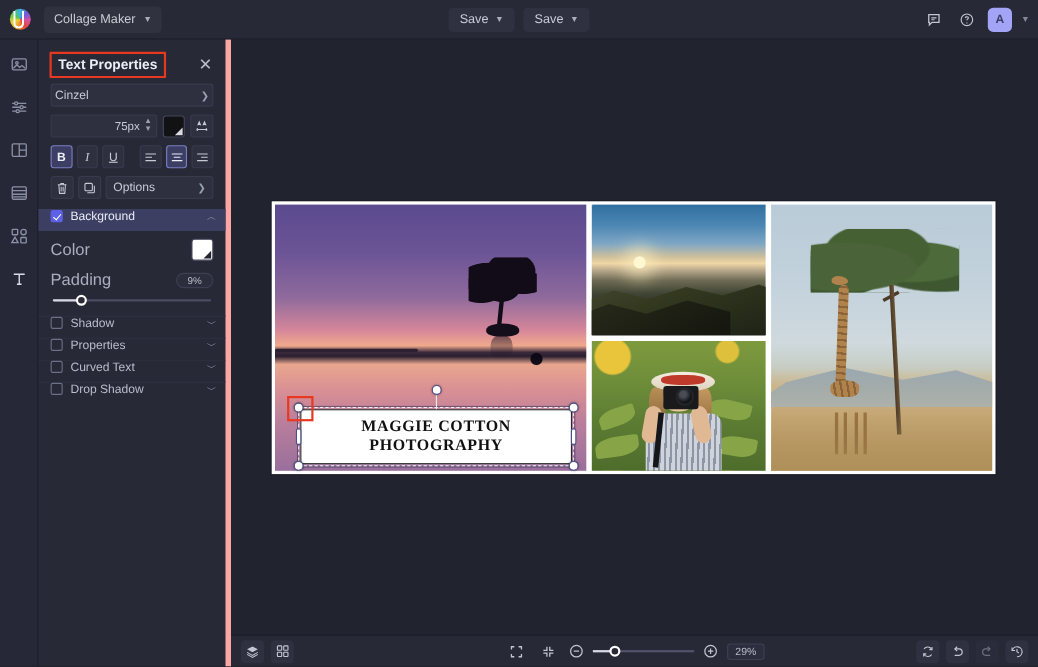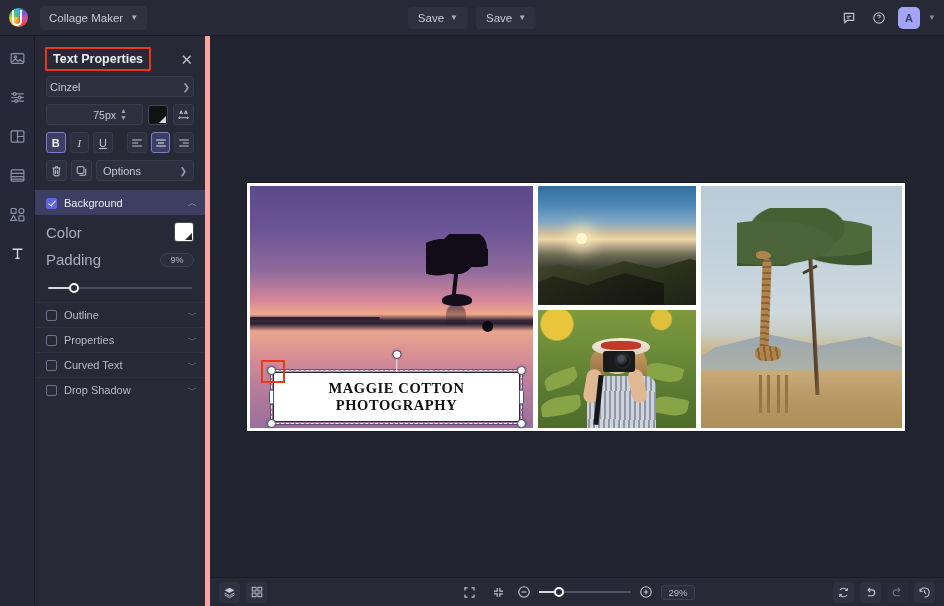--- a/index.html
+++ b/index.html
@@ -83,21 +83,21 @@
   .row-box {
     height:21px; background:#2e3040; border:1px solid #383b4d; border-radius:3px;
     display:flex; align-items:center; justify-content:space-between;
     padding:0 3px; font-size:11px; color:#c6c9d6; cursor:pointer; margin-bottom:7px;
   }
   .chev { font-size:9px; color:#9b9fb2; }
 
   .sizerow { display:flex; align-items:center; gap:5px; margin-bottom:7px; }
   .size-field {
     flex:1; height:21px; background:#2e3040; border:1px solid #383b4d; border-radius:3px;
-    display:flex; align-items:center; justify-content:flex-end; padding:0 15px 0 6px;
+    display:flex; align-items:center; justify-content:flex-end; padding:0 4px 0 6px;
     font-size:10.5px; color:#c6c9d6; gap:4px;
   }
   .spin { display:flex; flex-direction:column; gap:1px; color:#9b9fb2; font-size:7px; line-height:6px; cursor:pointer;}
   .swatch {
     width:20px; height:20px; border-radius:3px; background:#111214; position:relative;
     border:1px solid #44475c; cursor:pointer; overflow:hidden;
   }
   .swatch::after{
     content:""; position:absolute; right:1px; bottom:1px;
     border-left:7px solid transparent; border-bottom:7px solid #d9dbe3;
@@ -120,21 +120,21 @@
   .gap-sm { width:7px; }
 
   .optrow { display:flex; gap:4px; margin-bottom:9px; align-items:center; }
   .opt-wide {
     flex:1; height:21px; background:#2e3040; border:1px solid #383b4d; border-radius:3px;
     display:flex; align-items:center; justify-content:space-between; padding:0 6px;
     font-size:11px; color:#c6c9d6; cursor:pointer;
   }
 
   .section {
-    height:25px; display:flex; align-items:center; gap:7px;
+    height:20px; display:flex; gap:7px;
     padding:0 8px 0 11px; font-size:11px; color:#b9bcca; cursor:pointer;
     border-top:1px solid #2d3040;
   }
   .section.active { background:#3d3f62; color:#e8eaf4; border-top-color:#3d3f62; }
   .cbox {
     width:11px; height:11px; border:1.5px solid #6d7188; border-radius:2px; flex:0 0 auto;
   }
   .cbox.checked {
     background:#5c61e8; border-color:#5c61e8; position:relative;
   }
@@ -585,34 +585,34 @@
       <div class="cbox checked"></div>
       <div class="sec-label">Background</div>
       <div class="sec-chev">︿</div>
     </div>
 
     <div class="sub">
       <div class="sub-row">
         <span class="sub-label">Color</span>
         <div class="swatch white"></div>
       </div>
-      <div class="sub-row" style="margin-bottom:15px;">
+      <div class="sub-row" style="margin-bottom:5px;">
         <span class="sub-label">Padding</span>
         <div class="pill">9%</div>
       </div>
       <div class="slider">
         <div class="track"></div>
         <div class="track-fill"></div>
         <div class="knob"></div>
       </div>
     </div>
 
     <div class="section">
       <div class="cbox"></div>
-      <div class="sec-label">Outline</div>
+      <div class="sec-label">Shadow</div>
       <div class="sec-chev">﹀</div>
     </div>
     <div class="section">
       <div class="cbox"></div>
       <div class="sec-label">Properties</div>
       <div class="sec-chev">﹀</div>
     </div>
     <div class="section">
       <div class="cbox"></div>
       <div class="sec-label">Curved Text</div>

